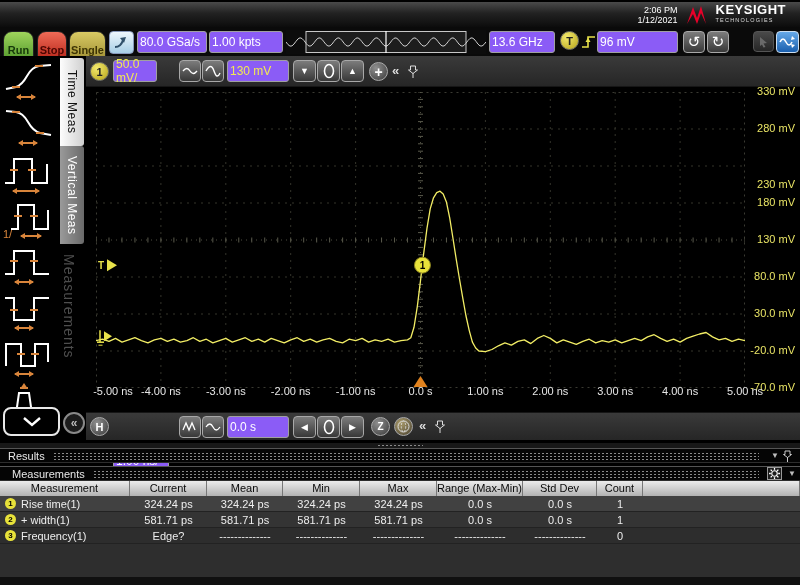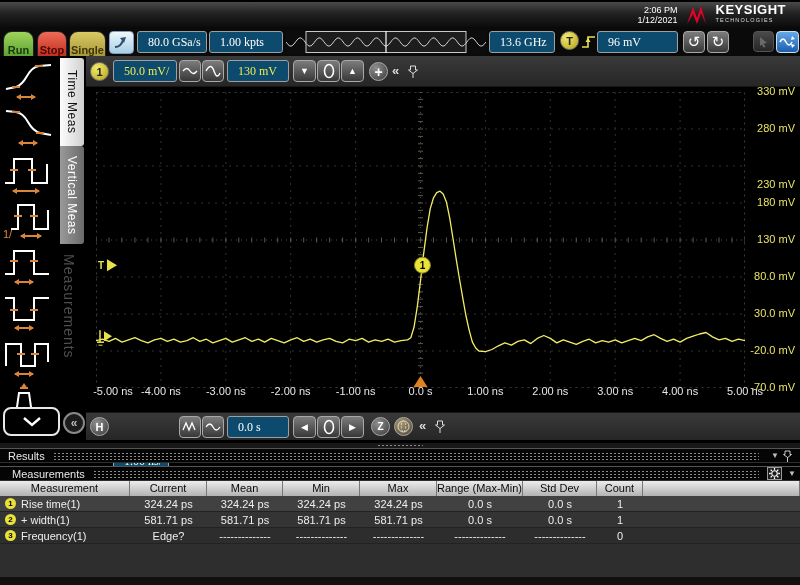--- a/index.html
+++ b/index.html
@@ -17,22 +17,22 @@
   #logo { display:flex; align-items:center; gap:4px; padding-right:14px; }
   #brand-text { color:#fff; line-height:10px; }
   #brand-main { font-size:13px; font-weight:bold; letter-spacing:.5px; }
   #brand-sub { font-size:5.5px; color:#ddd; letter-spacing:1.2px; }
 
   
   #toolbar { position:absolute; left:0; top:27px; width:800px; height:29px; background:#0a0a0a; }
   #toolbar > * { position:absolute; top:4px; }
   .pillbtn { height:38px; border-radius:9px; border:1px solid #222; font-size:11px; font-weight:bold;
     display:flex; align-items:center; justify-content:center; }
-  .field { height:22px; background:#0c4a6e; border:1px solid #a0a0a0; border-radius:3px;
-    color:#fff; font-size:12px; display:flex; align-items:center; padding-left:10px;font-family:Liberation Serif, serif; }
+  .field { height:22px; background:#8b5cf6; border:1px solid #a0a0a0; border-radius:3px;
+    color:#fff; font-size:12px; display:flex; align-items:center; padding-left:2px; }
   .btn3d { background:linear-gradient(#7c7c7c,#383838); border:1px solid #a8a8a8; border-radius:4px;
     color:#fff; display:flex; align-items:center; justify-content:center; }
   .circle-btn { border-radius:50%; width:19px; height:19px; border:1px solid #aaa; color:#fff;
     background:radial-gradient(circle at 35% 30%, #909090, #3a3a3a);
     font-size:11px; font-weight:bold; display:flex; align-items:center; justify-content:center; }
 
   
   #main { position:absolute; left:0; top:56px; width:800px; height:387px; display:flex; }
   #sidebar { position:relative; width:86px; height:387px; background:#000; flex:none; }
   #icon-col { position:absolute; left:1px; top:2px; width:58px; }
@@ -248,21 +248,21 @@
       </div>
       <div id="collapse-side">
           <span>«</span>
         </div>
     </div>
 
     <div id="content">
 
       <div id="chbar">
         <div class="circle-btn" style="left:4px;top:6px;background:radial-gradient(circle at 35% 30%,#f4ea6e,#b3a218);color:#222;border-color:#776;">1</div>
-        <div class="field yellow" style="left:27px;top:4px;width:64px;">50.0 mV/</div>
+        <div class="field yellow" style="left:27px;top:4px;width:44px;">50.0 mV/</div>
         <div class="btn3d" style="left:93px;top:4px;width:22px;height:22px;">
           <svg width="16" height="12">
               <path d="M1 6 Q5 1 8 6 T15 6" stroke="#fff" stroke-width="1.4" fill="none"></path>
             </svg>
         </div>
         <div class="btn3d" style="left:116px;top:4px;width:22px;height:22px;">
           <svg width="16" height="14">
               <path d="M1 7 Q6 -2 9 7 T15 9" stroke="#fff" stroke-width="1.4" fill="none"></path>
             </svg>
         </div>

